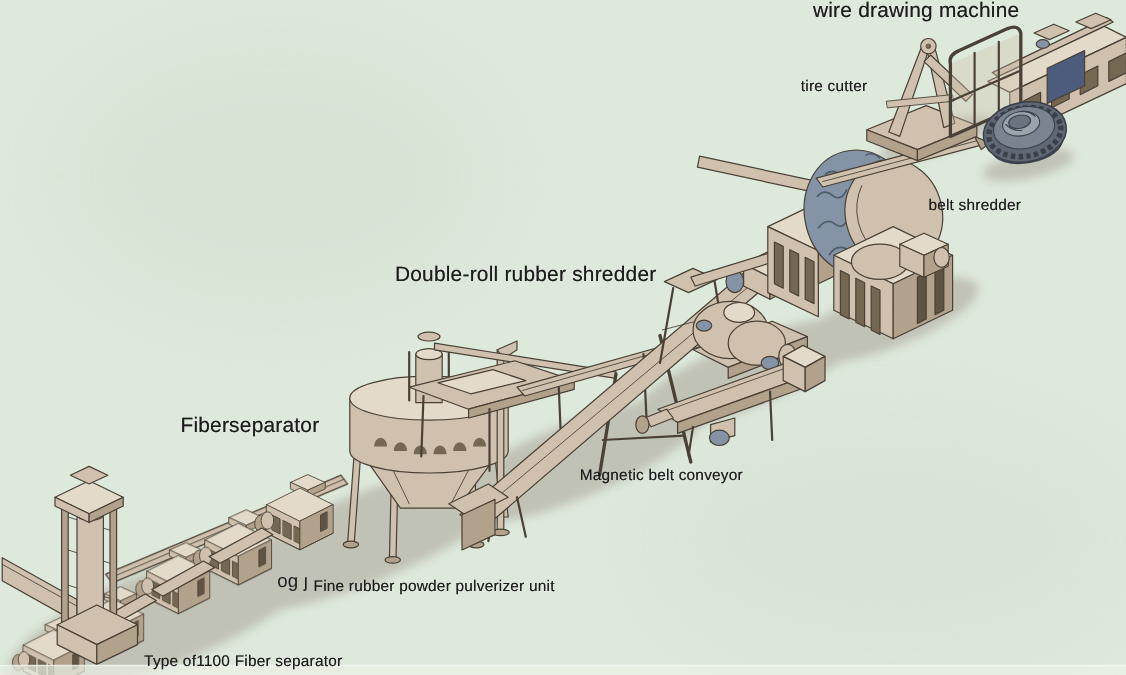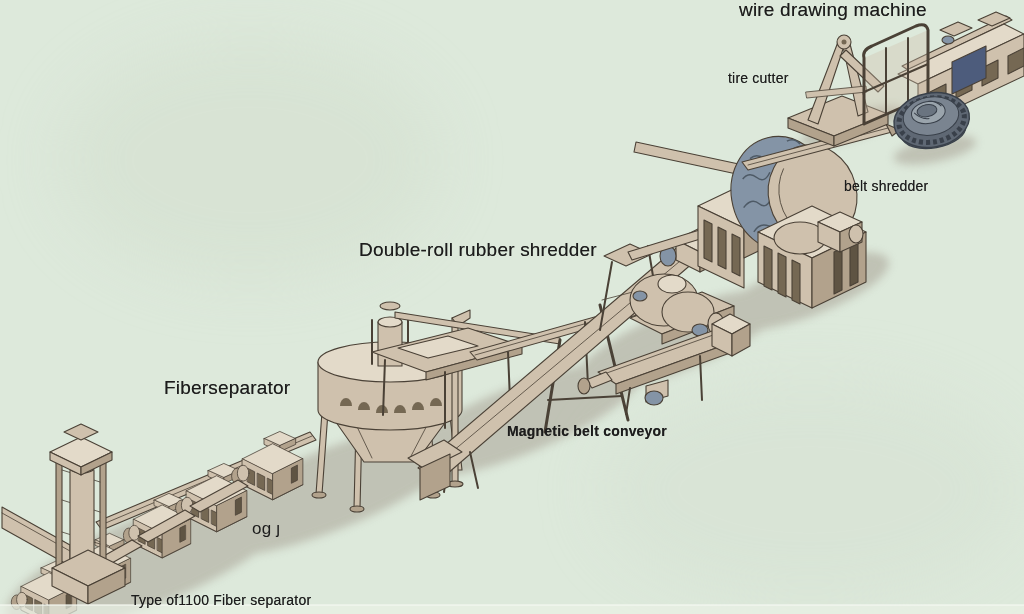--- a/index.html
+++ b/index.html
@@ -263,16 +263,17 @@
       <rect x="0" y="605" width="1024" height="9" fill="#e9f1e6" opacity=".7"></rect>
       <line x1="0" y1="605" x2="1024" y2="605" stroke="#f4f9f2" stroke-width="1.5" opacity=".8"></line>
     </g>
   </svg>
 
   <span class="lbl" style="left:739px;top:0px;font-size:19px;">wire drawing machine</span>
   <span class="lbl" style="left:728px;top:71px;">tire cutter</span>
   <span class="lbl" style="left:844px;top:179px;">belt shredder</span>
   <span class="lbl" style="left:359px;top:240px;font-size:19px;">Double-roll rubber shredder</span>
   <span class="lbl" style="left:164px;top:378px;font-size:19px;">Fiberseparator</span>
-  <span class="lbl" style="left:507px;top:424px;font-weight:bold;">Magnetic belt conveyor</span>
+  <span class="lbl" style="left:527px;top:424px;">Magnetic belt conveyor</span>
   <span class="lbl small" style="left:252px;top:520px;">og ȷ</span>
+  <span class="lbl" style="left:285px;top:525px;">Fine rubber powder pulverizer unit</span>
   <span class="lbl" style="left:131px;top:593px;font-size:14px;">Type of1100 Fiber separator</span>
 </div>
 
 </body></html>

